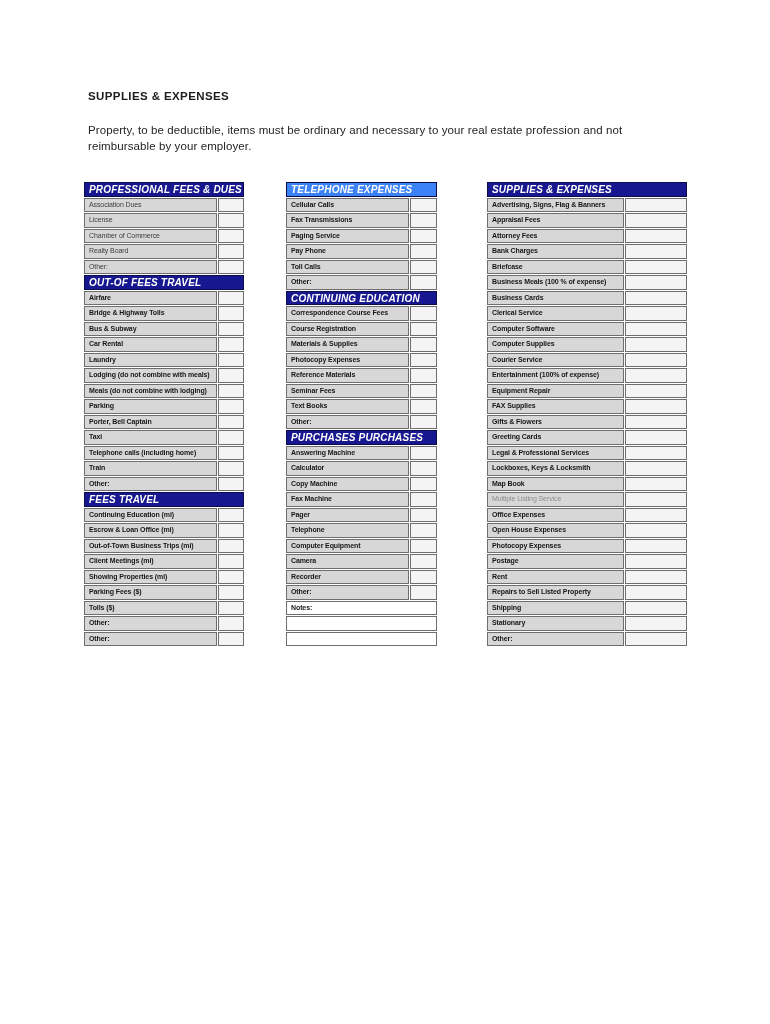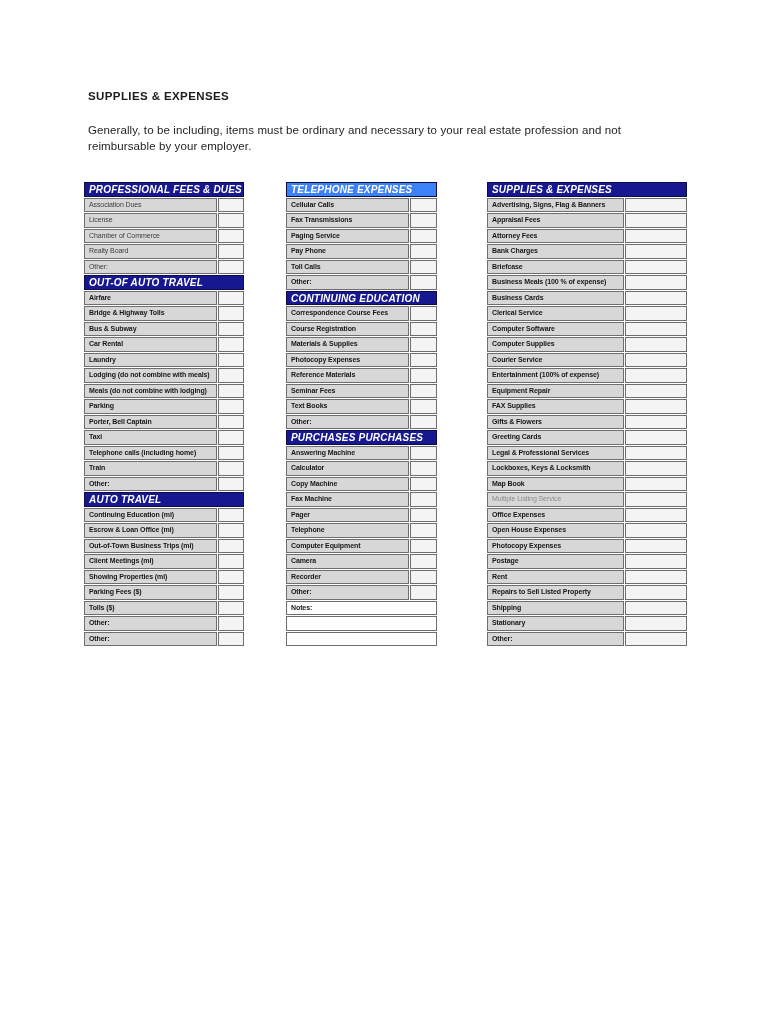--- a/index.html
+++ b/index.html
@@ -36,21 +36,21 @@
   }
   .value-cell { margin-left:1px; }
   .row.regular .label-cell { font-weight:normal; color:#3d3d3d; }
   .row.muted .label-cell { font-weight:normal; color:#8d8d8d; }
   .notes-row .label-cell { background:#ffffff !important; }
 </style>
 </head>
 <body>
 
 <div class="doc-title">SUPPLIES &amp; EXPENSES</div>
-<div class="doc-intro">Generally, to be including, items must be ordinary and necessary to your real estate profession and not reimbursable by your employer.</div>
+<div class="doc-intro">Property, to be deductible, items must be ordinary and necessary to your real estate profession and not reimbursable by your employer.</div>
 
 <div id="columns">
     <div class="col" style="left: 84px; width: 160px;">
       <div class="section-header unit" style="background: rgb(23, 23, 143);">PROFESSIONAL FEES &amp; DUES</div>
       <div class="row unit regular">
         <div class="cell label-cell" style="background: rgb(215, 215, 215);">Association Dues</div>
         <div class="cell value-cell" style="width: 26px; background: rgb(244, 244, 244);"></div>
       </div>
       <div class="row unit regular">
         <div class="cell label-cell" style="background: rgb(215, 215, 215);">License</div>
@@ -61,21 +61,21 @@
         <div class="cell value-cell" style="width: 26px; background: rgb(244, 244, 244);"></div>
       </div>
       <div class="row unit regular">
         <div class="cell label-cell" style="background: rgb(215, 215, 215);">Realty Board</div>
         <div class="cell value-cell" style="width: 26px; background: rgb(244, 244, 244);"></div>
       </div>
       <div class="row unit regular">
         <div class="cell label-cell" style="background: rgb(215, 215, 215);">Other:</div>
         <div class="cell value-cell" style="width: 26px; background: rgb(244, 244, 244);"></div>
       </div>
-      <div class="section-header unit" style="background: rgb(23, 23, 143);">OUT-OF AUTO TRAVEL</div>
+      <div class="section-header unit" style="background: rgb(23, 23, 143);">OUT-OF FEES TRAVEL</div>
       <div class="row unit">
         <div class="cell label-cell" style="background: rgb(215, 215, 215);">Airfare</div>
         <div class="cell value-cell" style="width: 26px; background: rgb(244, 244, 244);"></div>
       </div>
       <div class="row unit">
         <div class="cell label-cell" style="background: rgb(215, 215, 215);">Bridge &amp; Highway Tolls</div>
         <div class="cell value-cell" style="width: 26px; background: rgb(244, 244, 244);"></div>
       </div>
       <div class="row unit">
         <div class="cell label-cell" style="background: rgb(215, 215, 215);">Bus &amp; Subway</div>
@@ -114,21 +114,21 @@
         <div class="cell value-cell" style="width: 26px; background: rgb(244, 244, 244);"></div>
       </div>
       <div class="row unit">
         <div class="cell label-cell" style="background: rgb(215, 215, 215);">Train</div>
         <div class="cell value-cell" style="width: 26px; background: rgb(244, 244, 244);"></div>
       </div>
       <div class="row unit">
         <div class="cell label-cell" style="background: rgb(215, 215, 215);">Other:</div>
         <div class="cell value-cell" style="width: 26px; background: rgb(244, 244, 244);"></div>
       </div>
-      <div class="section-header unit" style="background: rgb(23, 23, 143);">AUTO TRAVEL</div>
+      <div class="section-header unit" style="background: rgb(23, 23, 143);">FEES TRAVEL</div>
       <div class="row unit">
         <div class="cell label-cell" style="background: rgb(215, 215, 215);">Continuing Education (mi)</div>
         <div class="cell value-cell" style="width: 26px; background: rgb(244, 244, 244);"></div>
       </div>
       <div class="row unit">
         <div class="cell label-cell" style="background: rgb(215, 215, 215);">Escrow &amp; Loan Office (mi)</div>
         <div class="cell value-cell" style="width: 26px; background: rgb(244, 244, 244);"></div>
       </div>
       <div class="row unit">
         <div class="cell label-cell" style="background: rgb(215, 215, 215);">Out-of-Town Business Trips (mi)</div>

